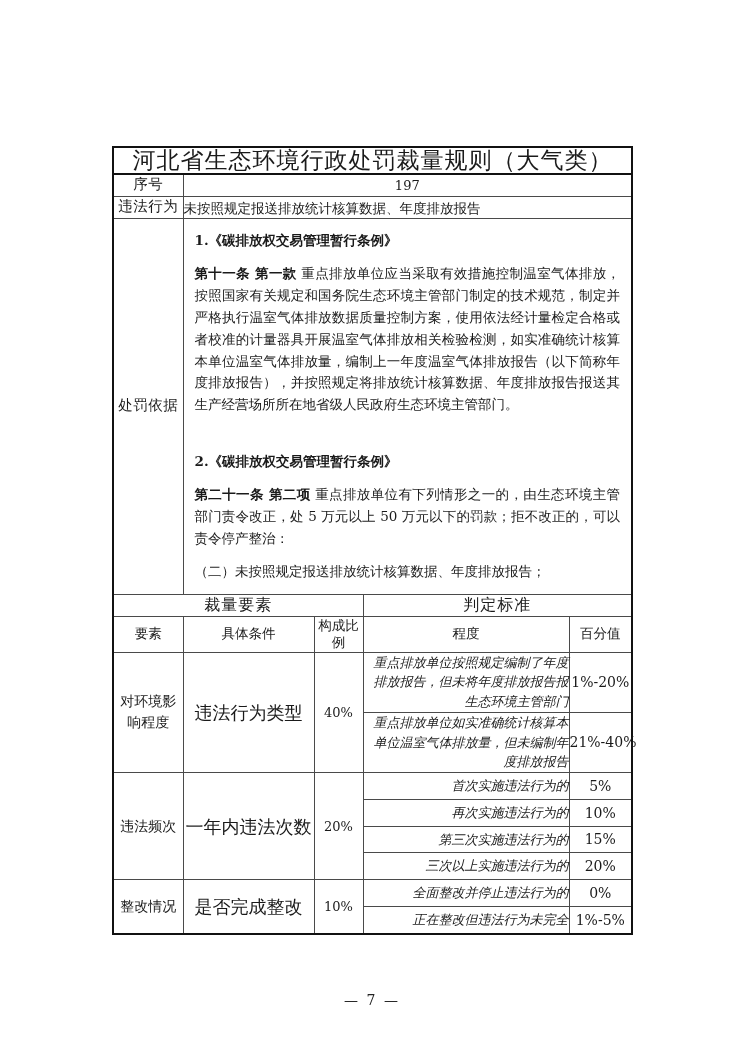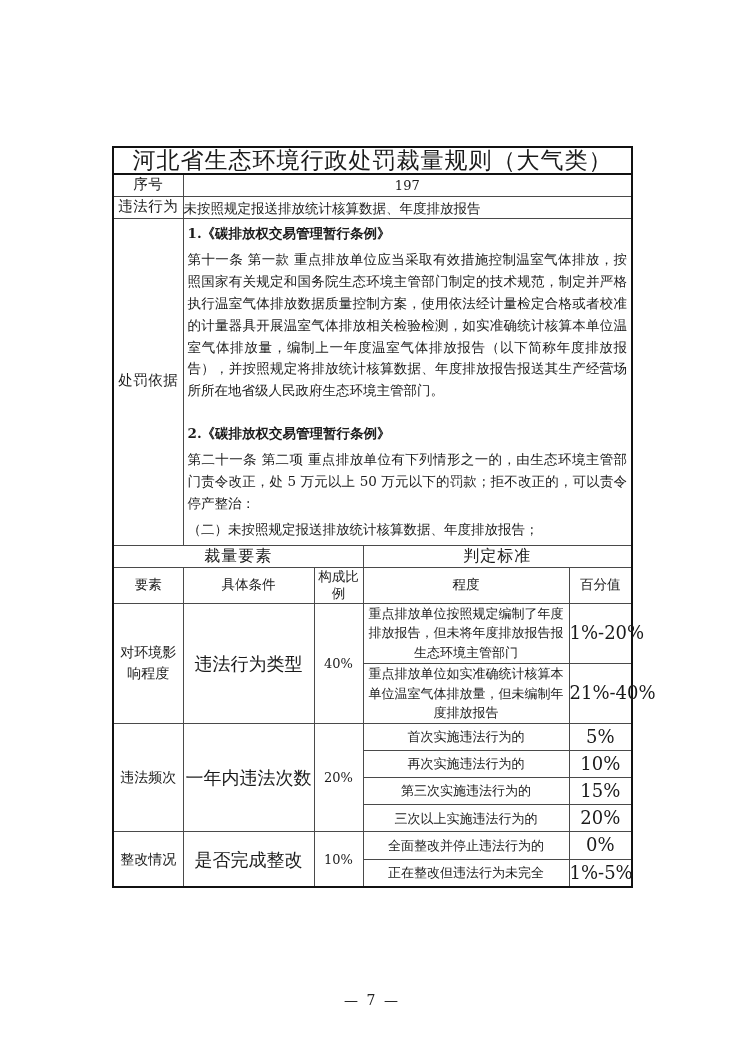--- a/index.html
+++ b/index.html
@@ -80,28 +80,28 @@
     line-height: 1.5;
   }
 
   .basis-cell {
     text-align: left;
     font-size: 13.5px;
     line-height: 1.62;
     padding: 6px 7px 8px 8px;
   }
   .basis-cell p {
-    margin: 4px;
+    margin: 11px;
     text-align: justify;
   }
   .basis-cell .hd {
     font-weight: bold;
   }
   .basis-cell .art {
-    font-weight: normal;
+    font-weight: bold;
   }
   .basis-cell .gap {
     height: 13px;
   }
 
   .grp-head {
     text-align: center;
     font-size: 16px;
     font-weight: bold;
     padding: 6px 0 7px 0;
@@ -129,32 +129,33 @@
     font-size: 18px;
     line-height: 1.5;
     padding: 4px 4px;
   }
   .factor-ratio {
     text-align: center;
     font-size: 13px;
     padding: 4px 1px;
   }
   .degree-text {
-    text-align: center;
+    text-align: right;
     font-size: 13px;
     line-height: 1.52;
     padding: 4px 5px 4px 7px;
+    font-style: italic;
   }
   .degree-text.one-line {
     padding-top: 3px;
     padding-bottom: 3px;
   }
   .pct {
     text-align: center;
-    font-size: 18px;
+    font-size: 14px;
     line-height: 1.45;
     padding: 3px 2px;
   }
 
   .page-number {
     position: absolute;
     left: 0;
     top: 992px;
     width: 744px;
     text-align: center;

